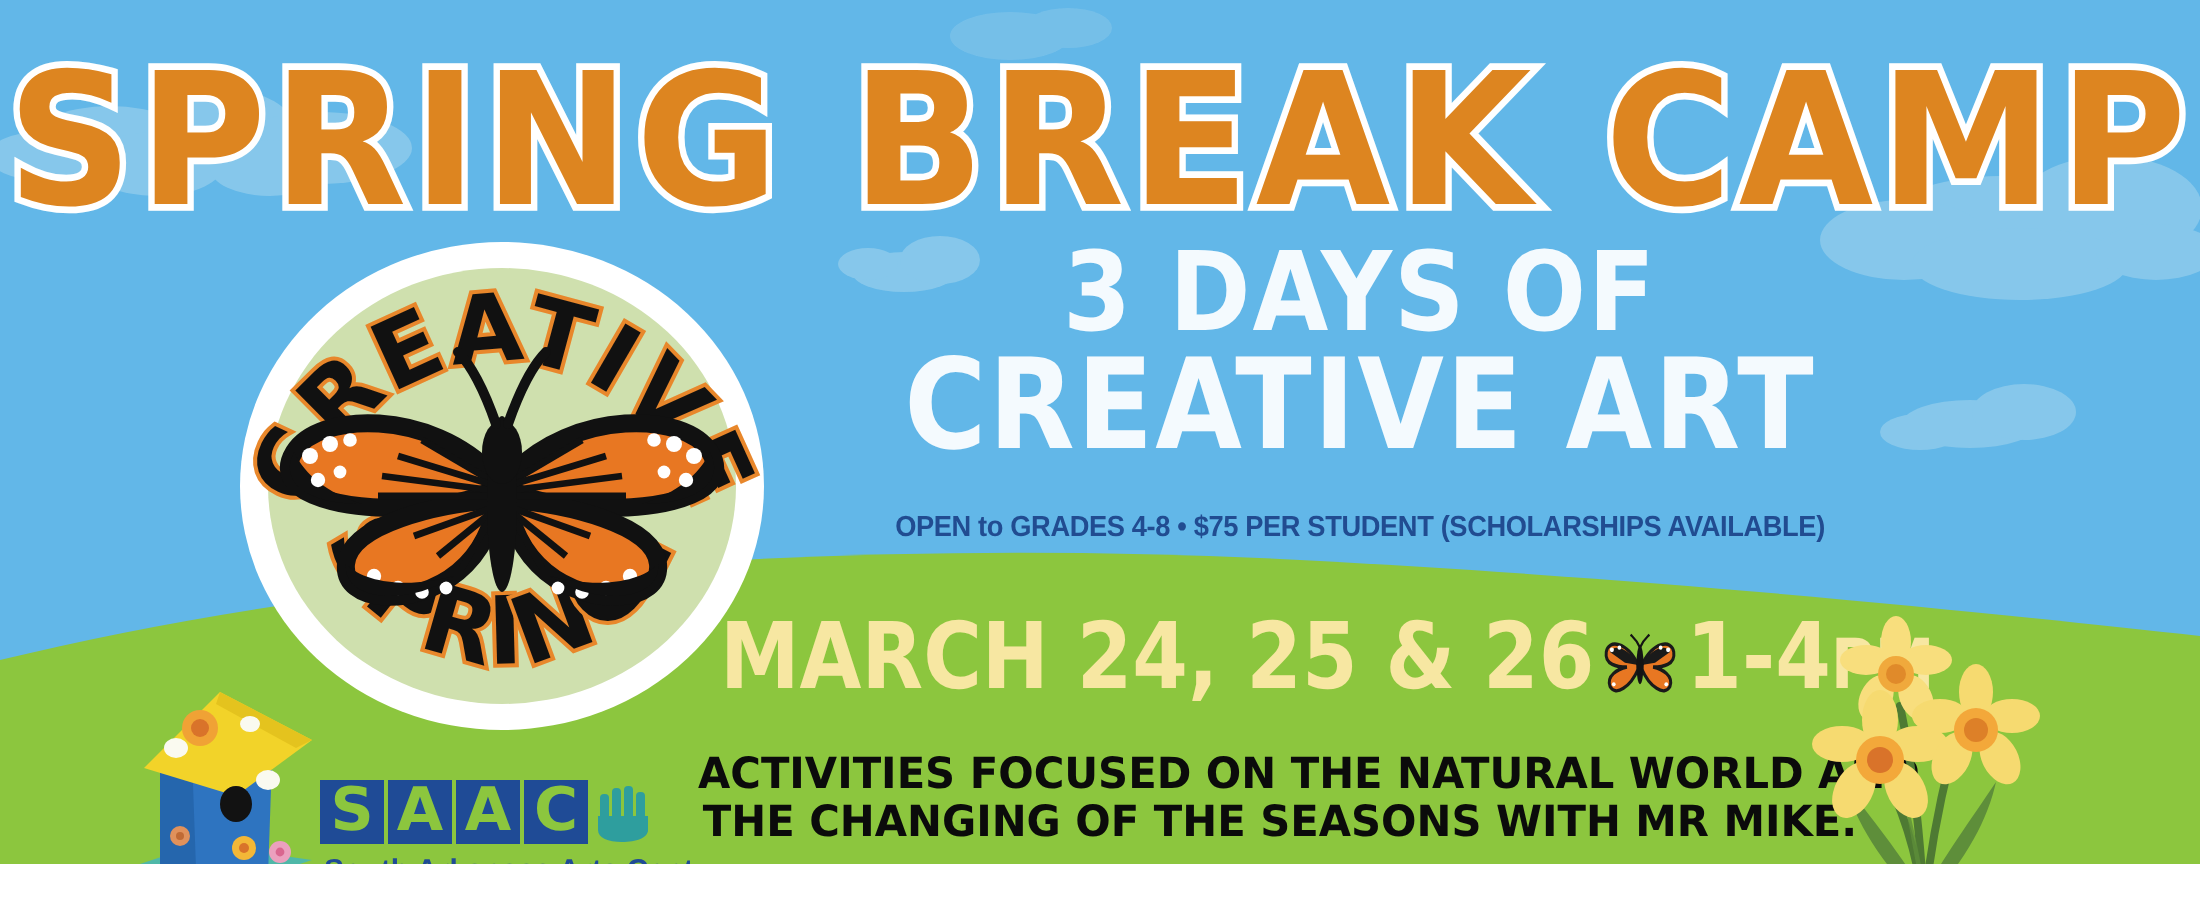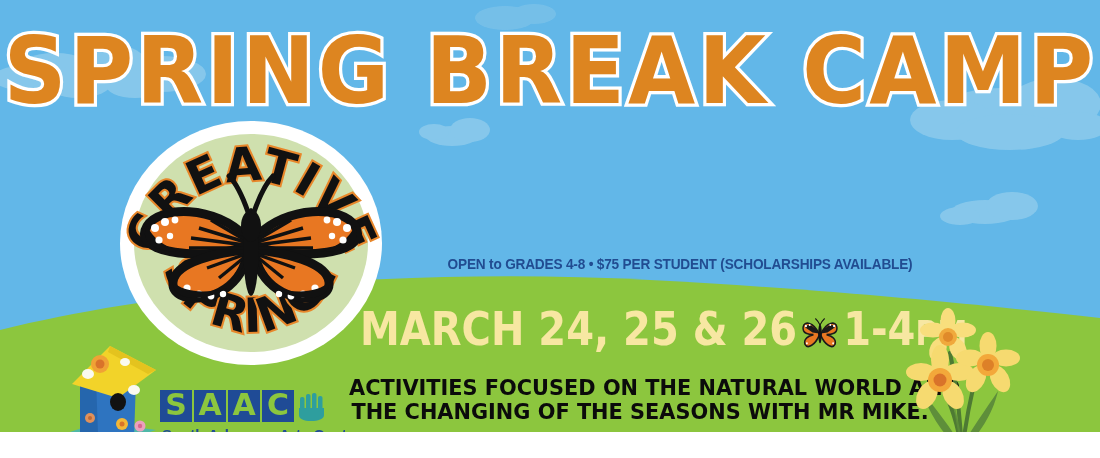--- a/index.html
+++ b/index.html
@@ -161,20 +161,24 @@
       </g>
     </g>
   </svg>
 
   <svg class="hill" viewBox="0 0 1100 458" preserveAspectRatio="none">
     <path d="M0,330 C180,286 420,268 650,280 C840,290 990,306 1100,318 L1100,458 L0,458 Z" fill="#8CC63E"></path>
   </svg>
 
   <div class="title">SPRING BREAK CAMP</div>
 
+  <div class="headline">
+    <span class="l1">3 DAYS OF</span>
+    <span class="l2">CREATIVE ART</span>
+  </div>
 
   <div class="fineprint">OPEN to GRADES 4-8 • $75 PER STUDENT (SCHOLARSHIPS AVAILABLE)</div>
 
   <div class="dateline">
     <span>MARCH 24, 25 &amp; 26</span><svg class="fly" viewBox="0 0 40 32">
       <g>
         <path d="M19 16 C13 5, 3 4, 2 10 C1 16, 8 17, 13 17 C8 18, 2 21, 4 26 C7 31, 15 26, 19 18 Z" fill="#E87722" stroke="#1A1A1A" stroke-width="1.6"></path>
         <path d="M21 16 C27 5, 37 4, 38 10 C39 16, 32 17, 27 17 C32 18, 38 21, 36 26 C33 31, 25 26, 21 18 Z" fill="#E87722" stroke="#1A1A1A" stroke-width="1.6"></path>
         <path d="M19 16 C14 8, 6 6, 4 10 L12 15 Z" fill="#1A1A1A"></path>
         <path d="M21 16 C26 8, 34 6, 36 10 L28 15 Z" fill="#1A1A1A"></path>

